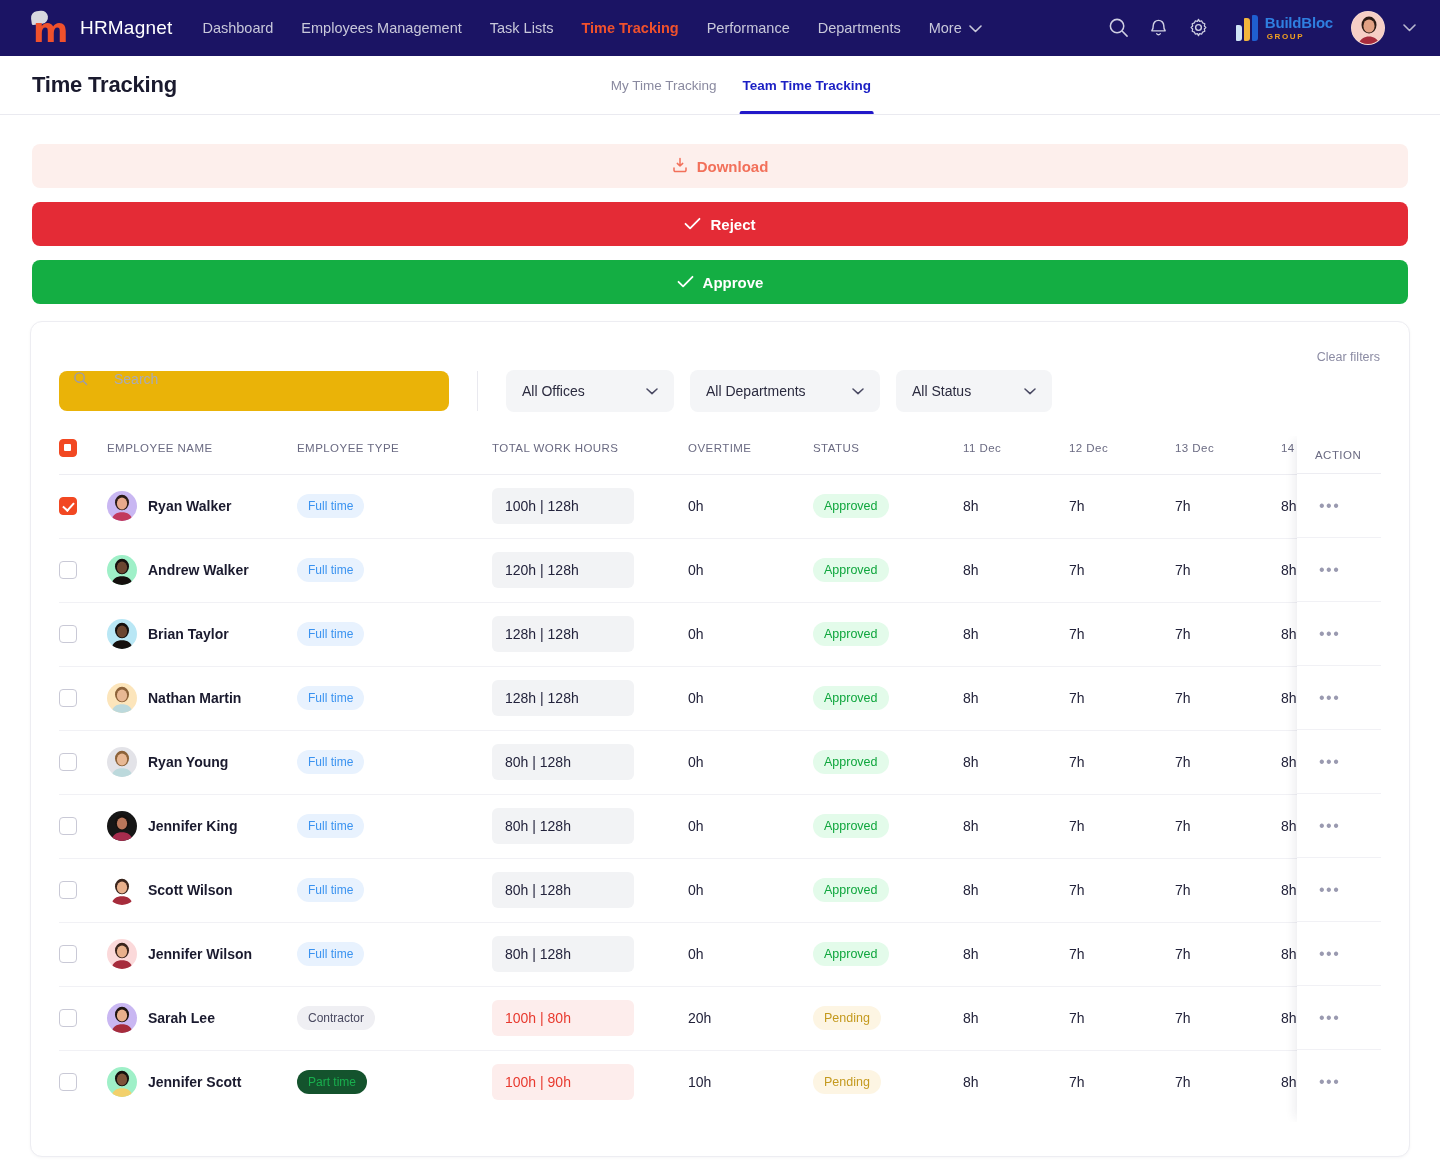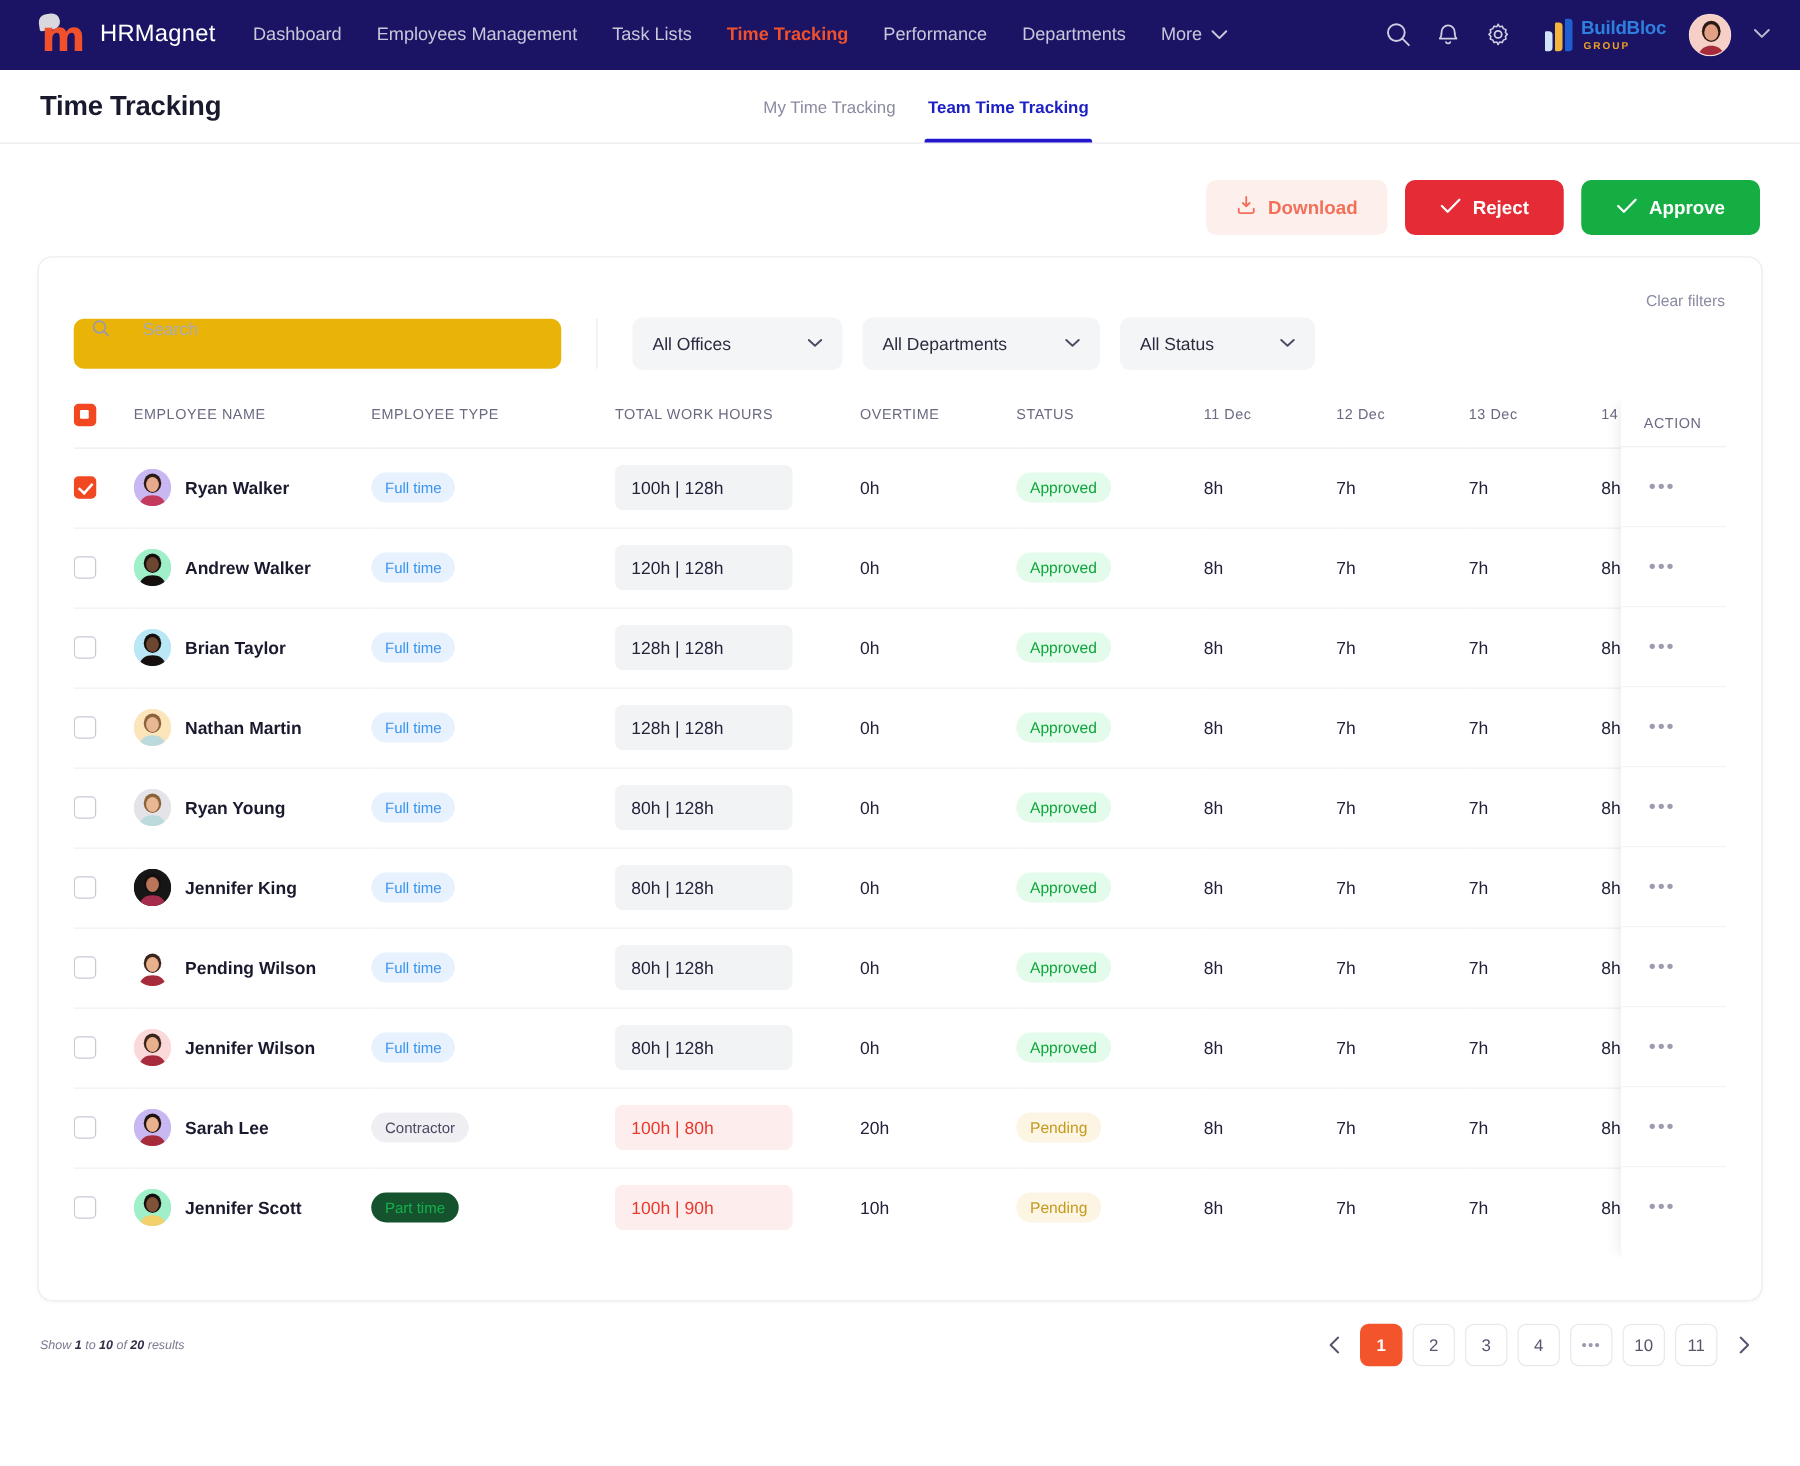--- a/index.html
+++ b/index.html
@@ -66,21 +66,21 @@
   .page-title { font-size: 22px; font-weight: 700; color: #1A1A2E; letter-spacing: -.2px; }
   .tabs { position: absolute; left: 50%; transform: translateX(-42%); display: flex; gap: 26px; height: 100%; align-items: center; }
   .tab { font-size: 13.5px; color: #8A8AA0; cursor: pointer; height: 100%; display: flex; align-items: center; position: relative; }
   .tab.active { color: #1B1FC4; font-weight: 700; }
   .tab.active::after {
     content: ""; position: absolute; left: -3px; right: -3px; bottom: 0;
     height: 3px; background: #2218C9; border-radius: 2px 2px 0 0;
   }
 
   
-  .action-bar { display: flex; justify-content: flex-end; gap: 14px; padding: 29px 32px 0 32px; }
+  .action-bar { display: flex; justify-content: flex-end; gap: 14px; padding: 29px 32px 0 32px; flex-direction: column; }
   .btn { height: 44px; border-radius: 8px; font-size: 15px; font-weight: 600;
          display: inline-flex; align-items: center; justify-content: center; gap: 9px;
          cursor: pointer; border: none; padding: 0 24px; font-family: inherit; }
   .btn-download { background: #FDEFEC; color: #F2705A; }
   .btn-reject { background: #E42B36; color: #fff; padding: 0 28px; }
   .btn-approve { background: #14AE43; color: #fff; padding: 0 28px; }
 
   
   .card {
     margin: 17px 30px 0 30px; background: #fff;
@@ -522,21 +522,21 @@
               <span class="cbox "></span>
             </td>
             <td class="c-name">
               <div class="emp">
                 <span class="av"><svg viewBox="0 0 30 30" width="30" height="30">
                     <rect width="30" height="30" fill="#FFFFFF"></rect>
                     <ellipse cx="15" cy="11.5" rx="7" ry="7.8" fill="#3A241C"></ellipse>
                     <ellipse cx="15" cy="12.6" rx="5.1" ry="6" fill="#E8B08C"></ellipse>
                     <path d="M4 30c1.4-6.4 5.6-8.8 11-8.8S24.6 23.6 26 30z" fill="#A62C3C"></path>
                   </svg></span>
-                <span class="emp-name">Pending Wilson</span>
+                <span class="emp-name">Scott Wilson</span>
               </div>
             </td>
             <td class="c-type"><span class="pill pill-full">Full time</span></td>
             <td class="c-hours"><span class="hours-box ">80h | 128h</span></td>
             <td class="c-ot">0h</td>
             <td class="c-status"><span class="badge badge-approved">Approved</span></td>
             <td class="c-date">8h</td>
             <td class="c-date">7h</td>
             <td class="c-date">7h</td>
             <td class="c-date">8h</td>

